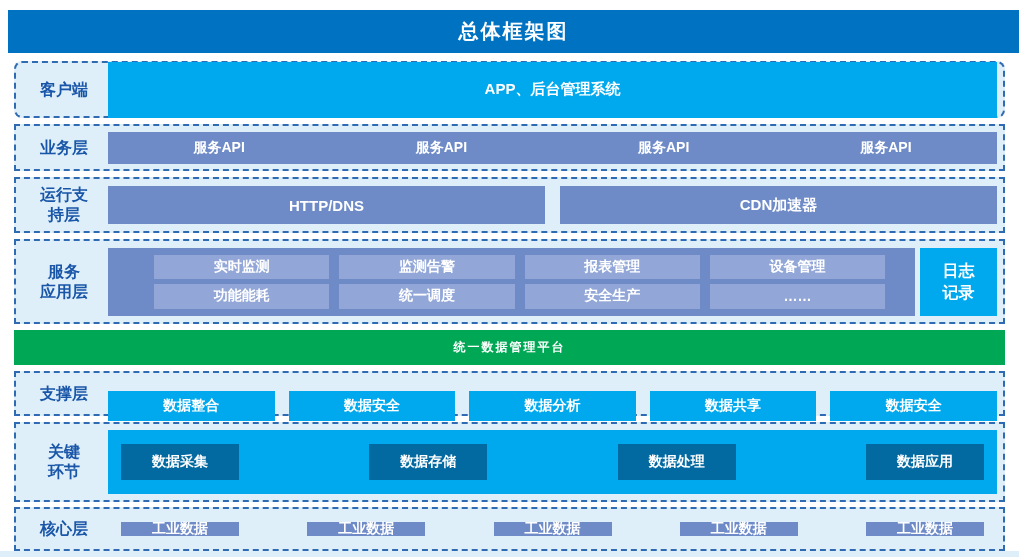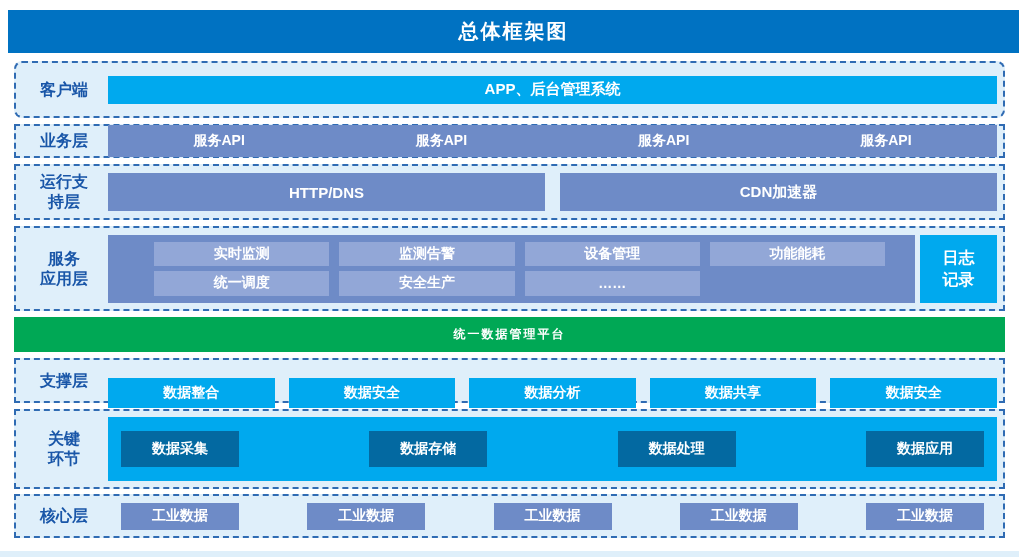--- a/index.html
+++ b/index.html
@@ -38,22 +38,22 @@
   }
   .content { flex:1; display:flex; align-items:center; }
   .bar {
     display:flex; align-items:center; justify-content:center;
     color:#ffffff; font-size:14px; font-weight:bold;
     text-align:center;
   }
   .cyan  { background:#00A9EE; }
   .steel { background:#6E8BC7; }
   
-  .r-client { height:57px;border-radius:8px; }   .r-client .bar { width:100%; height:28px; font-size:15px; }
-  .r-business { height:34px; } .r-business .content { } .r-business .bar { flex:1; height:32px; }
+  .r-client { height:57px;border-radius:8px; }   .r-client .bar { width:100%; height:56px; font-size:15px; }
+  .r-business { height:47px; } .r-business .content { } .r-business .bar { flex:1; height:32px; }
   .r-runtime { height:56px; }  .r-runtime .content { gap:15px; }  .r-runtime .bar { flex:1; height:38px; font-size:15px; }
   .r-serviceapp { height:85px; }
   .r-serviceapp .content { gap:5px;border-radius:27px; }
   .app-container {
     flex:1; height:68px;
     background:#6E8BC7;
     display:grid;
     grid-template-columns:repeat(4,1fr);
     grid-template-rows:1fr 1fr;
     gap:5px 10px;
@@ -88,21 +88,21 @@
     padding:0 13px;
   }
   .key-cell {
     width:118px; height:36px;
     background:#0369a1;
     color:#ffffff; font-size:14px; font-weight:bold;
     display:flex; align-items:center; justify-content:center;
   }
   .r-core { height:44px; margin-top:5px; }
   .r-core .content { justify-content:space-between; padding:0 13px; }
-  .r-core .bar { width:118px; height:27px; }
+  .r-core .bar { width:118px; height:14px; }
   .bottom-strip {
     position:absolute; left:0; bottom:0;
     width:100%; height:6px;
     background:#DFEFFA;
   }
 </style>
 </head>
 <body>
 
 <div class="page">
@@ -135,20 +135,21 @@
     </div>
   </div>
 
   <div class="row r-serviceapp">
     <div class="layer-label">服务
 应用层</div>
     <div class="content">
       <div class="app-container">
         <div class="app-cell">实时监测</div>
         <div class="app-cell">监测告警</div>
+        <div class="app-cell">报表管理</div>
         <div class="app-cell">设备管理</div>
         <div class="app-cell">功能能耗</div>
         <div class="app-cell">统一调度</div>
         <div class="app-cell">安全生产</div>
         <div class="app-cell">……</div>
       </div>
       <div class="log-box">日志
 记录</div>
     </div>
   </div>

